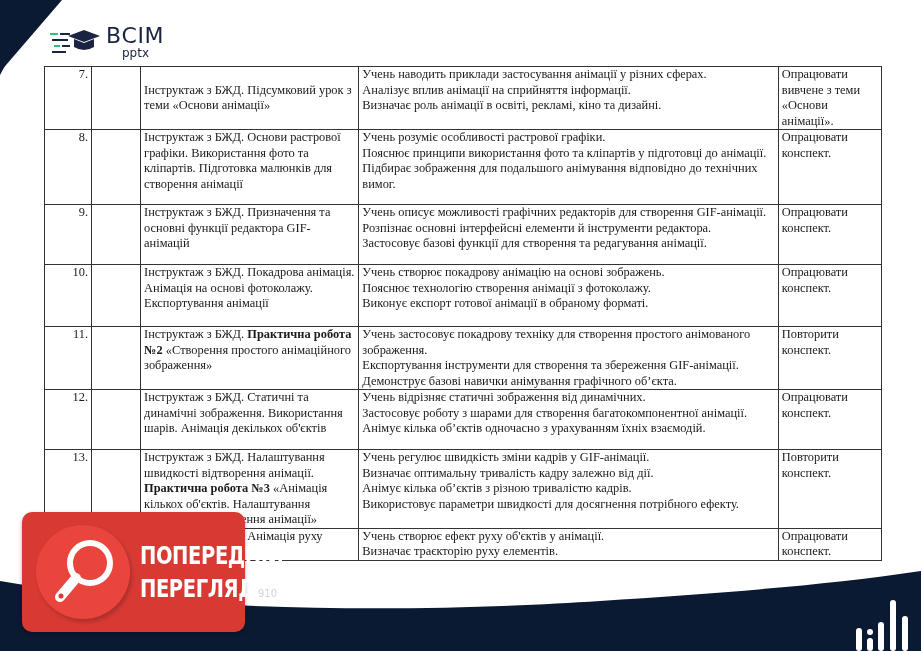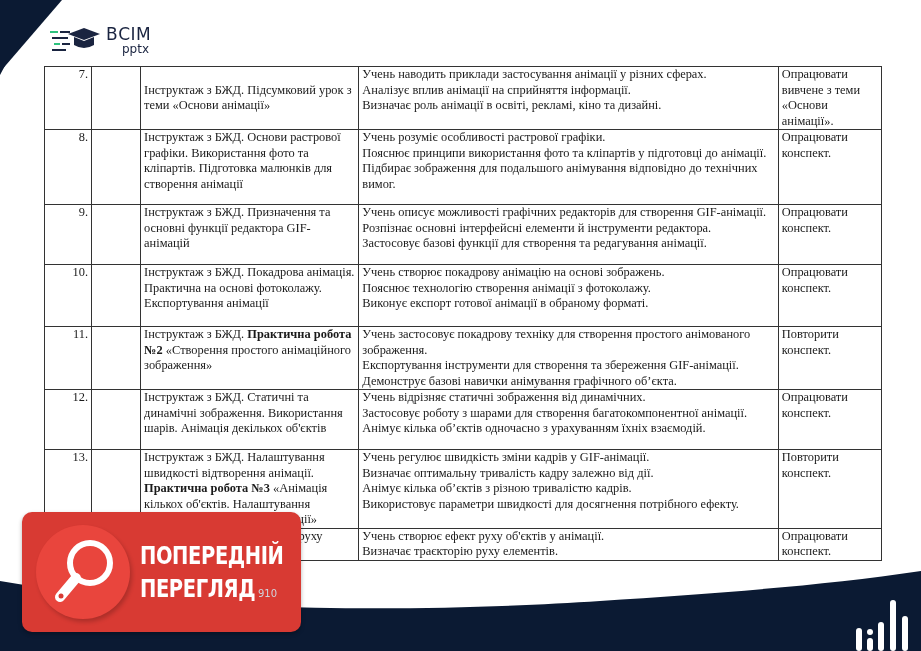--- a/index.html
+++ b/index.html
@@ -1,34 +1,34 @@
 <!DOCTYPE html>
 <html><head>
 <meta charset="utf-8">
 <style>
   html, body { margin:0; padding:0; }
   body { width:921px; height:651px; position:relative; overflow:hidden; background:#ffffff; font-family:"Liberation Serif", serif; color:#1a1a1a; }
   .corner-tl2 { position:absolute; left:0; top:0; width:0; height:0; border-left:40px solid #0b1a33; border-bottom:75px solid transparent; }
   .logo { position:absolute; left:50px; top:25px; display:flex; align-items:center; gap:6px; }
   .logo-mark { width:50px; height:30px; position:relative; }
   .logo-text { display:flex; flex-direction:column; line-height:1; font-family:"DejaVu Sans", sans-serif; color:#1a2440; }
-  .logo-text .big { font-size:17px; letter-spacing:0.5px; }
+  .logo-text .big { font-size:22px; letter-spacing:0.5px; }
   .logo-text .small { font-size:12px; margin-left:16px; }
   .bottom-band { position:absolute; left:0; bottom:0; width:921px; height:80px; }
   table.plan { position:absolute; left:44px; top:66px; border-collapse:collapse; width:838px; font-size:12.4px; line-height:15.5px; background:transparent; }
   table.plan td { border:1px solid #333; vertical-align:top; padding:0 3px; }
   td.num { width:40px; text-align:right; padding-right:6px; }
   td.date { width:42px; }
   td.topic { width:211px; }
   td.outcome { width:412px; }
   td.hw { width:96px; }
   td.section { text-align:center; font-weight:bold; padding:0; height:15px; }
   .line { display:block; }
   .b { font-weight:bold; }
-  .preview { position:absolute; left:22px; top:512px; width:279px; height:120px; background:#d83a33; border-radius:10px; box-shadow:0 2px 4px rgba(0,0,0,0.3); }
+  .preview { position:absolute; left:22px; top:512px; width:223px; height:120px; background:#d83a33; border-radius:10px; box-shadow:0 2px 4px rgba(0,0,0,0.3); }
   .preview-circle { position:absolute; left:14px; top:13px; width:94px; height:94px; border-radius:50%; background:#e9453d; box-shadow:2px 3px 4px rgba(0,0,0,0.2); }
   .preview-text { position:absolute; left:118px; top:27px; color:#fff; font-family:"DejaVu Sans", sans-serif; font-weight:bold; font-size:25px; line-height:33px; letter-spacing:-0.5px; transform:scaleX(0.78); transform-origin:left top; }
   .footer-num { position:absolute; left:258px; top:588px; color:#d0d4dc; font-family:"DejaVu Sans", sans-serif; font-size:10px; }
   .bars-logo { position:absolute; left:850px; top:588px; width:70px; height:63px; }
 </style>
 </head>
 <body>
 
 <div class="corner-tl2"></div>
 
@@ -93,21 +93,21 @@
         <span class="line">Учень описує можливості графічних редакторів для створення GIF-анімації.</span>
         <span class="line">Розпізнає основні інтерфейсні елементи й інструменти редактора.</span>
         <span class="line">Застосовує базові функції для створення та редагування анімації.</span>
       </td>
       <td class="hw">Опрацювати конспект.</td>
     </tr>
 
     <tr style="height:62px;padding-left:16px;">
       <td class="num">10.</td>
       <td class="date"></td>
-      <td class="topic">Інструктаж з БЖД. Покадрова анімація. Практична на основі фотоколажу. Експортування анімації</td>
+      <td class="topic">Інструктаж з БЖД. Покадрова анімація. Анімація на основі фотоколажу. Експортування анімації</td>
       <td class="outcome">
         <span class="line">Учень створює покадрову анімацію на основі зображень.</span>
         <span class="line">Пояснює технологію створення анімації з фотоколажу.</span>
         <span class="line">Виконує експорт готової анімації в обраному форматі.</span>
       </td>
       <td class="hw">Опрацювати конспект.</td>
     </tr>
 
     <tr style="height:60px;">
       <td class="num">11.</td>

